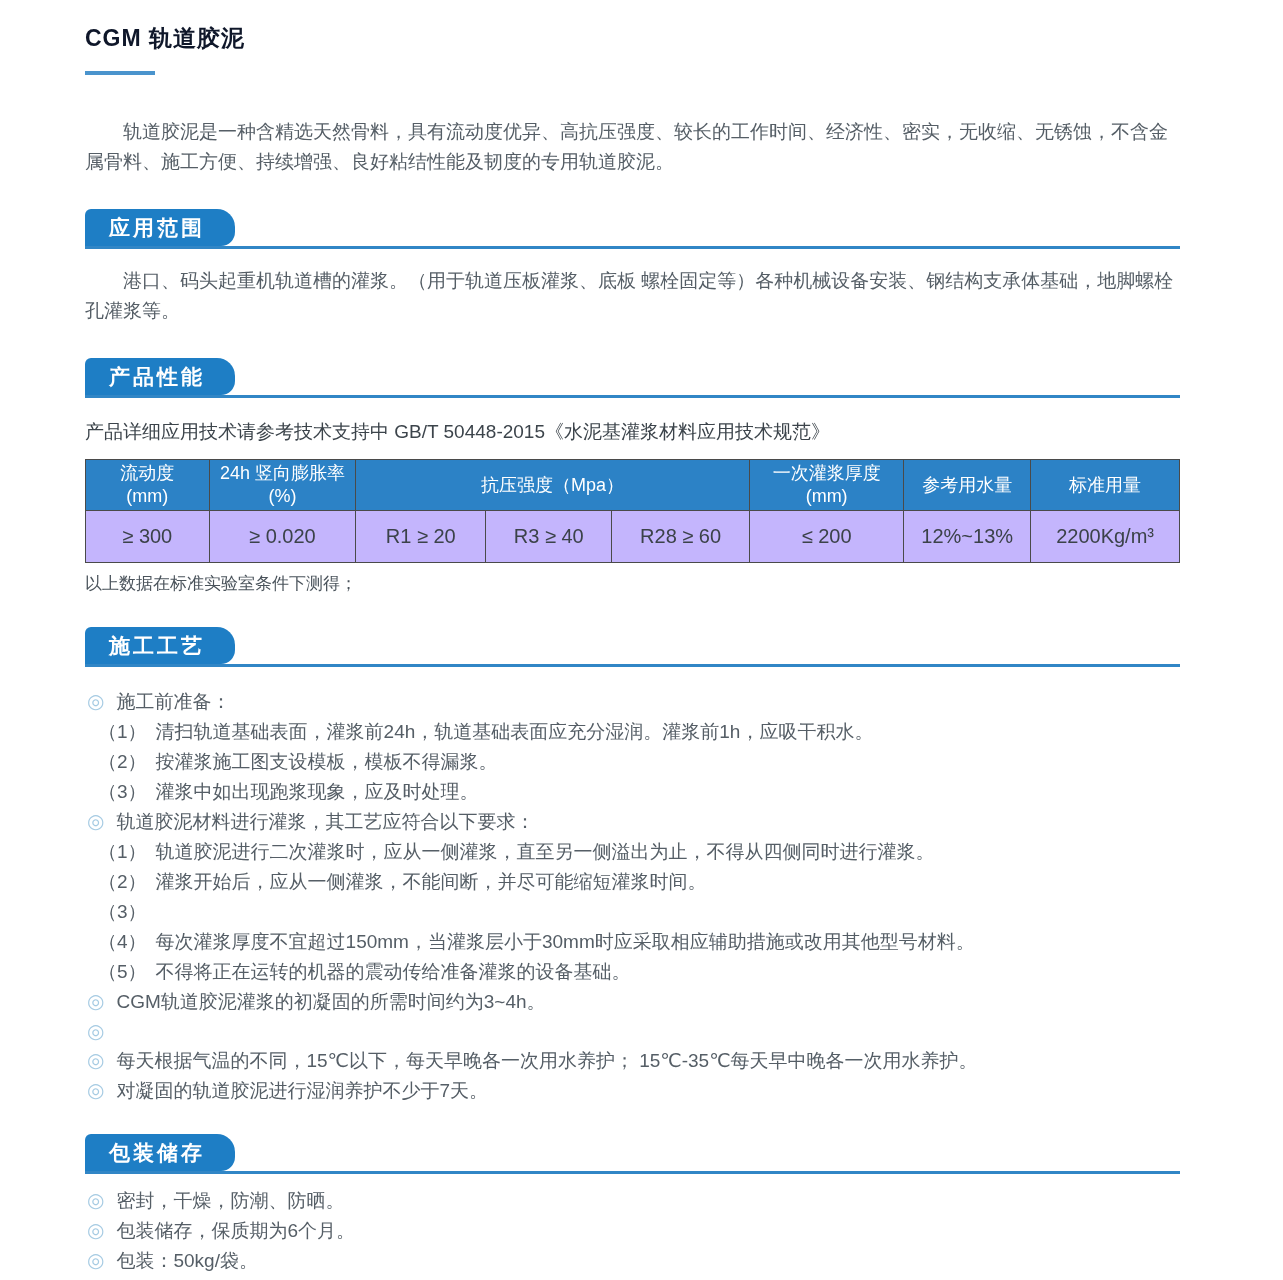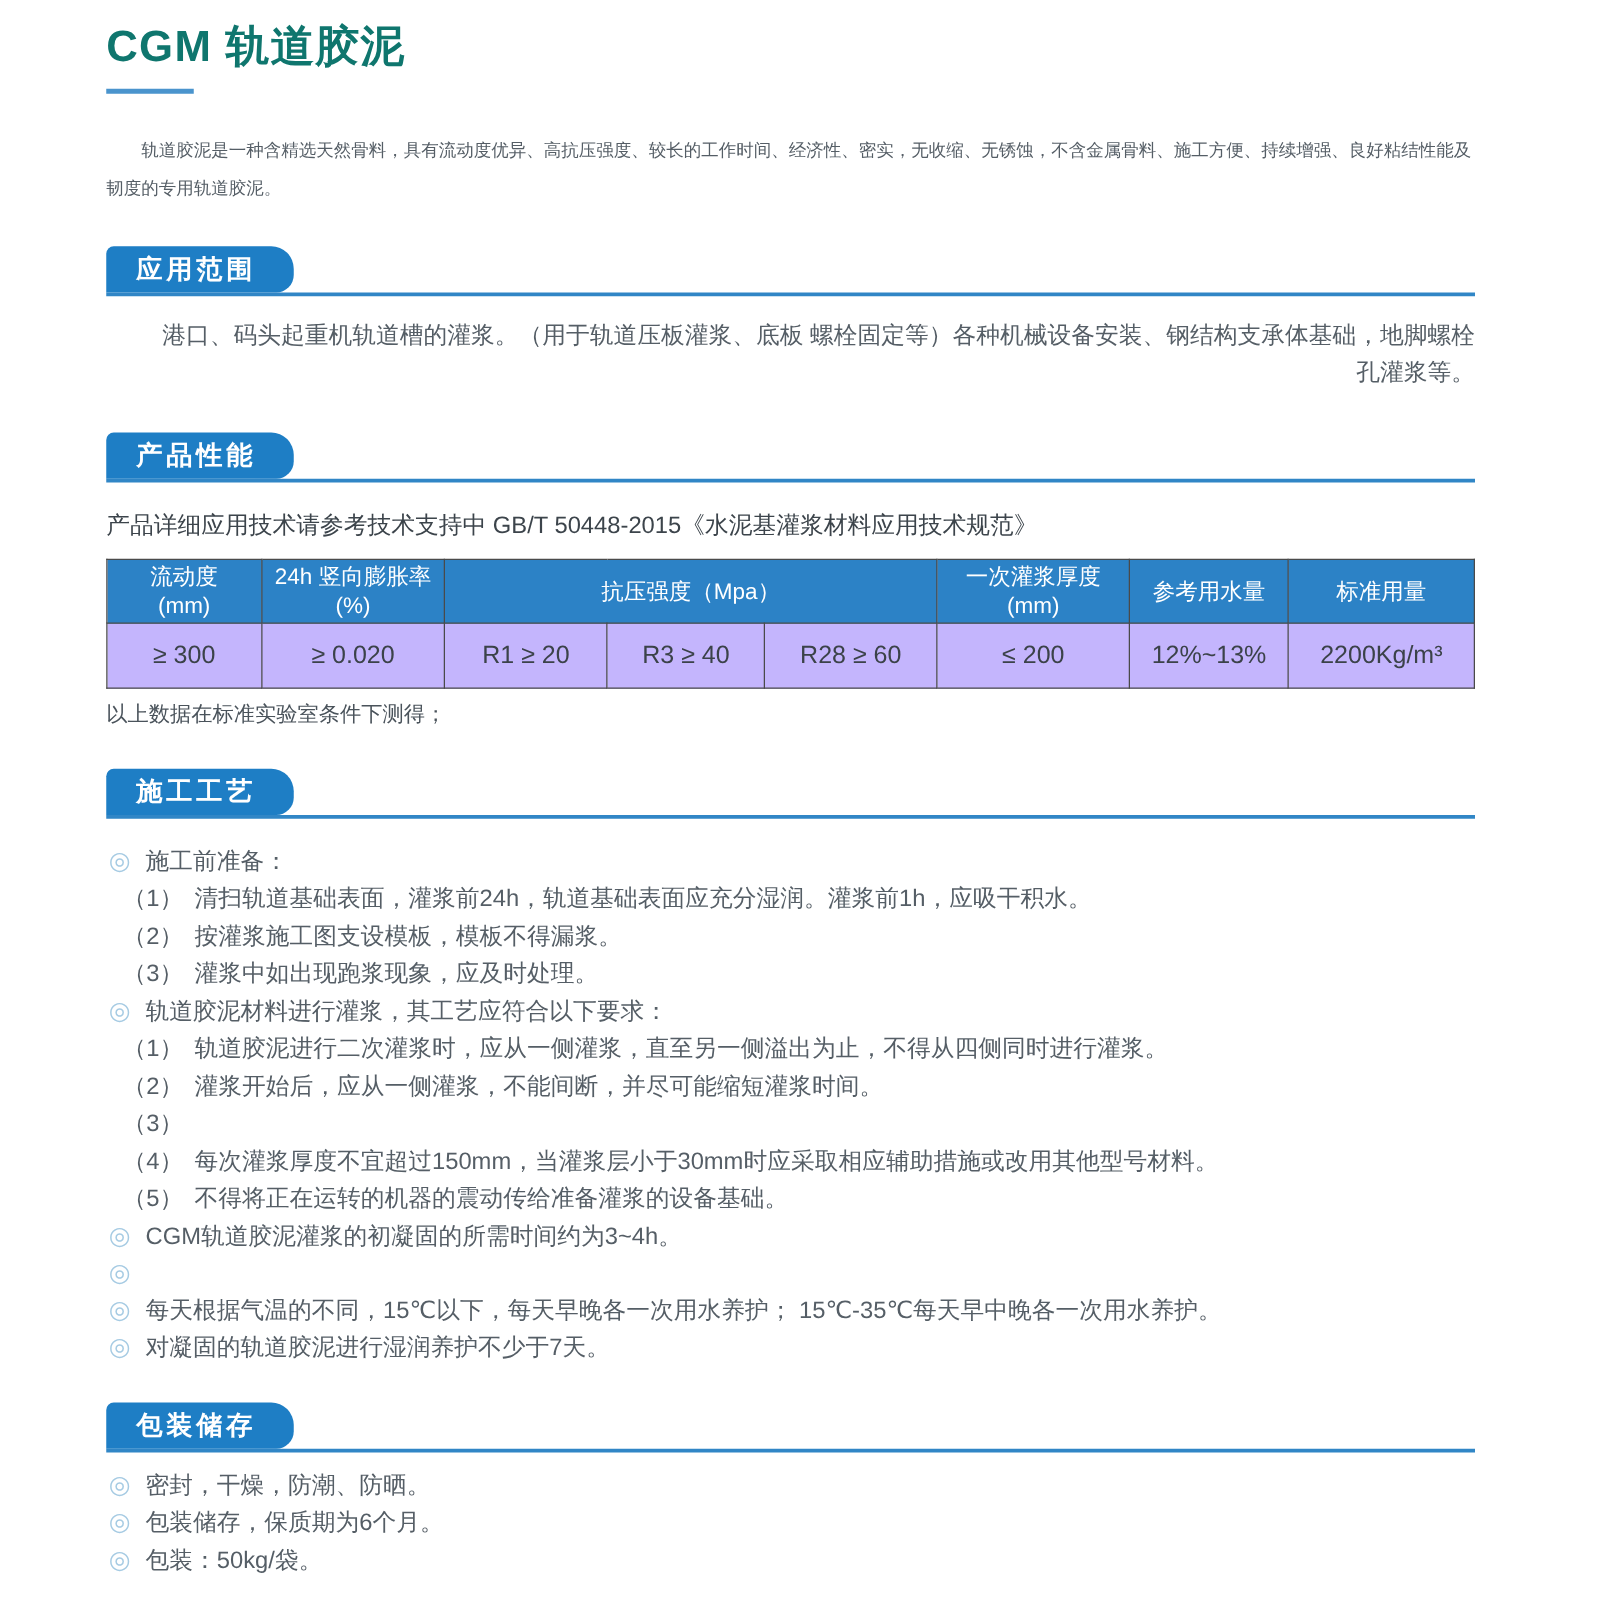--- a/index.html
+++ b/index.html
@@ -7,44 +7,44 @@
   body {
     width: 1283px; height: 1280px;
     font-family: "Liberation Sans", "DejaVu Sans", sans-serif;
     color: #525c64;
     overflow: hidden;
   }
   .page { padding: 18px 103px 40px 85px; }
 
   
   .page-title {
-    color: #0f766e; font-size: 35px; font-weight: bold;
+    color: #0f172a; font-size: 23px; font-weight: bold;
     letter-spacing: 1px; line-height: 40px;
   }
   .title-underline {
     width: 70px; height: 4px; background: #4a94cd; margin-top: 13px;
   }
 
   
   .intro {
-    margin-top: 30px; font-size: 14px; line-height: 30px;
+    margin-top: 42px; font-size: 19px; line-height: 30px;
     text-indent: 2em; color: #555e66;
   }
 
   
   .sec-head { border-bottom: 3px solid #3186c6; margin-top: 32px; }
   .sec-tab {
     display: inline-block; background: #1e7ec5; color: #ffffff;
     font-size: 21px; font-weight: bold; letter-spacing: 3px;
     height: 37px; line-height: 37px; padding: 0 30px 0 24px;
     border-radius: 6px 18px 14px 0;
     vertical-align: bottom;
   }
 
-  .sec-body { margin-top: 17px; font-size: 19px; line-height: 30px; color: #555e66; text-align: right; }
+  .sec-body { margin-top: 17px; font-size: 19px; line-height: 30px; color: #555e66; }
   .indent { text-indent: 2em; }
 
   .perf-note { margin-top: 21px; font-size: 19px; color: #3c444b; }
 
   
   table.spec {
     width: 100%; margin-top: 14px; border-collapse: collapse;
     table-layout: fixed;
   }
   table.spec th, table.spec td {

